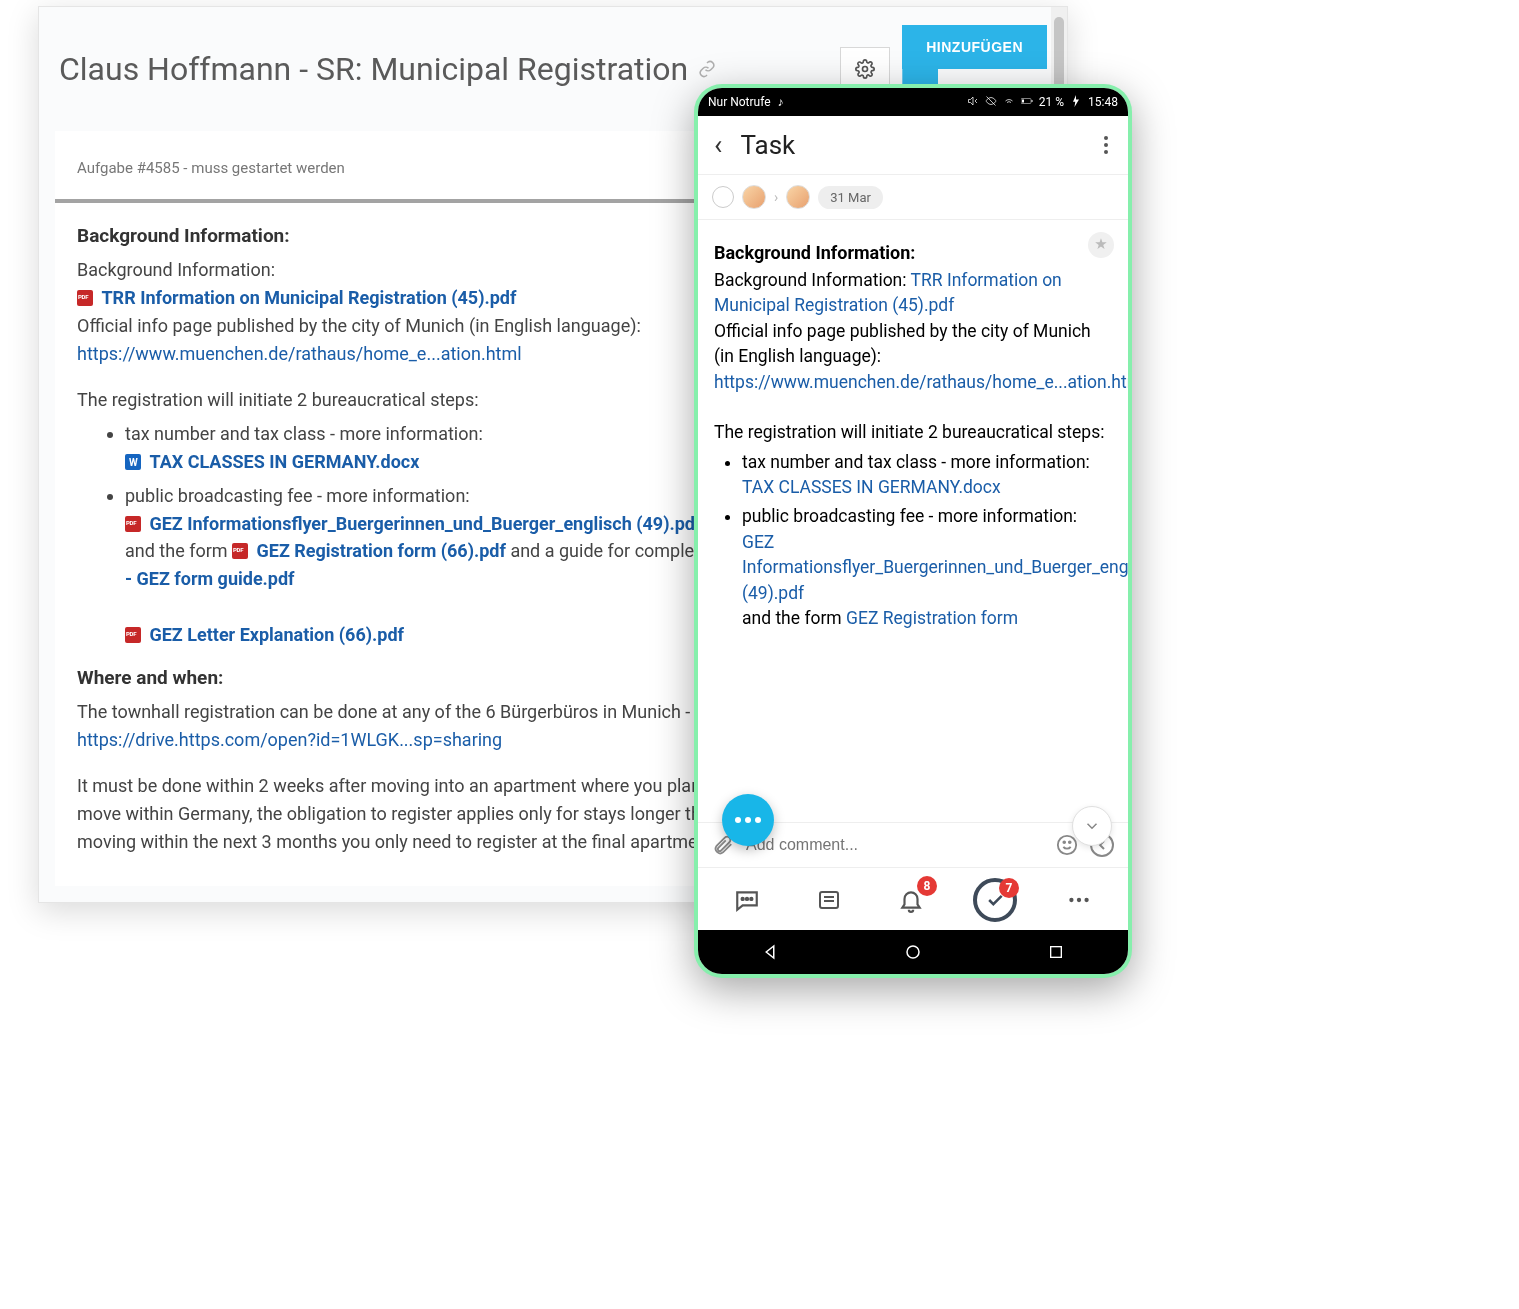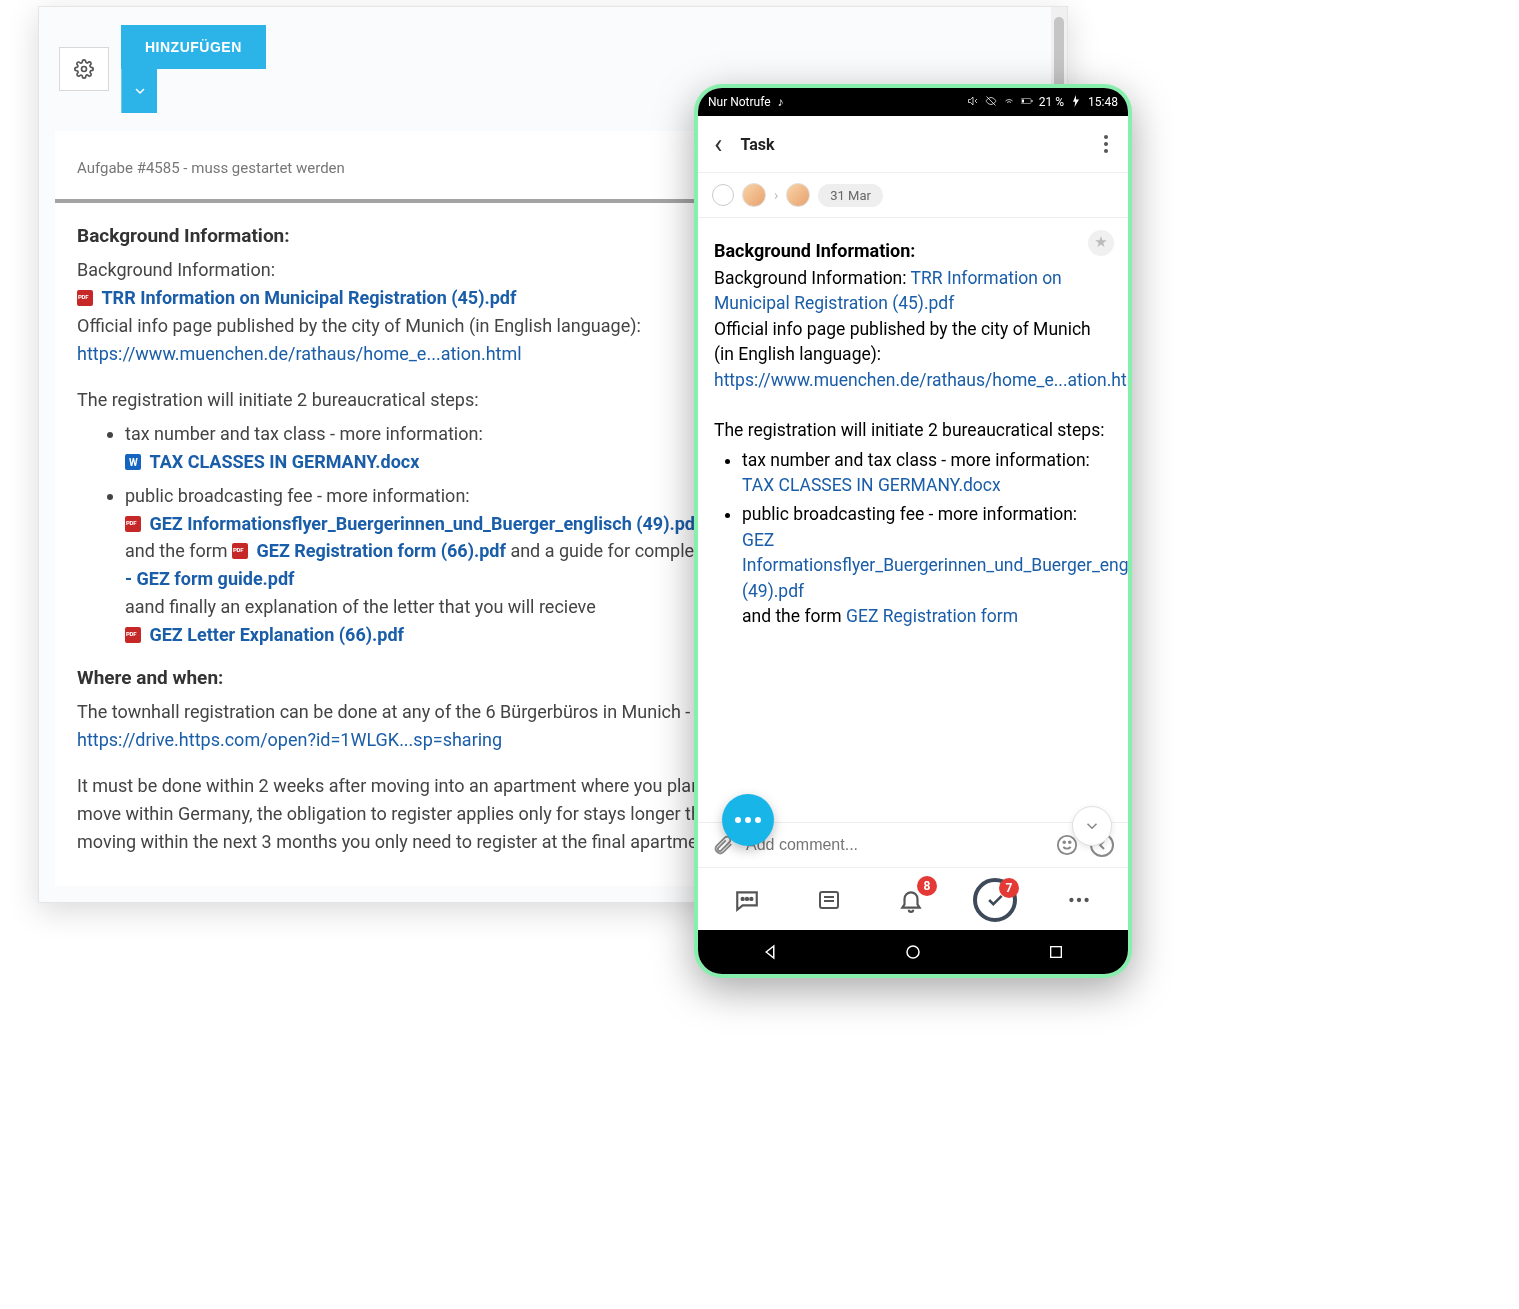--- a/index.html
+++ b/index.html
@@ -86,21 +86,21 @@
   display: flex; align-items: center; justify-content: space-between;
   padding: 0 10px; font-size: 12px;
 }
 .status-right { display: flex; align-items: flex-start; gap: 6px; }
 .status-right svg { width:12px; height:12px; }
 .phone-header {
   display: flex; align-items: center; justify-content: space-between;
   padding: 14px 16px; border-bottom: 1px solid #eee;
 }
 .phone-header-left { display:flex; align-items:center; gap: 18px;}
-.phone-header h1 { font-size: 16px; font-weight: 700; color: #222; }
+.phone-header h1 { font-size: 26px; font-weight: 400; color: #222; }
 .back-chevron { font-size: 28px; color: #333; cursor:pointer; line-height:1;}
 .kebab { display:flex; flex-direction:column; gap:3px; cursor:pointer; padding:4px;}
 .kebab span { width:4px; height:4px; border-radius:50%; background:#555;}
 .breadcrumb-row {
   display:flex; align-items:center; gap:8px; padding: 10px 14px;
   border-bottom: 1px solid #eee;
 }
 .bc-circle { width:22px; height:22px; border:1px solid #ccc; border-radius:50%;}
 .bc-avatar { width:24px; height:24px; border-radius:50%; background: linear-gradient(135deg,#f9d5a7,#e8a06e); border:1px solid #ddd;}
 .bc-chevron { color:#bbb; font-size:14px;}
@@ -151,20 +151,27 @@
 }
 .android-nav .an { color:#fff; width:20px; height:20px; display:flex; align-items:center; justify-content:center;}
 svg { display:block;}
 </style>
 </head>
 <body>
 
 <div class="desktop">
   <div class="scrollbar-fake"></div>
   <div class="desktop-header">
+    <div class="desktop-title">
+      <span>Claus Hoffmann - SR: Municipal Registration</span>
+      <svg class="link-icon-sm" viewBox="0 0 24 24" fill="none" stroke="currentColor" stroke-width="2">
+          <path d="M10 13a5 5 0 0 0 7 0l3-3a5 5 0 0 0-7-7l-1 1"></path>
+          <path d="M14 11a5 5 0 0 0-7 0l-3 3a5 5 0 0 0 7 7l1-1"></path>
+        </svg>
+    </div>
     <div class="header-actions">
       <button class="gear-btn">
         <svg width="20" height="20" viewBox="0 0 24 24" fill="none" stroke="#555" stroke-width="2">
             <circle cx="12" cy="12" r="3"></circle>
             <path d="M19.4 15a1.7 1.7 0 0 0 .3 1.8l.1.1a2 2 0 1 1-2.8 2.8l-.1-.1a1.7 1.7 0 0 0-1.8-.3 1.7 1.7 0 0 0-1 1.5V21a2 2 0 1 1-4 0v-.1a1.7 1.7 0 0 0-1-1.5 1.7 1.7 0 0 0-1.8.3l-.1.1a2 2 0 1 1-2.8-2.8l.1-.1a1.7 1.7 0 0 0 .3-1.8 1.7 1.7 0 0 0-1.5-1H3a2 2 0 1 1 0-4h.1a1.7 1.7 0 0 0 1.5-1 1.7 1.7 0 0 0-.3-1.8l-.1-.1a2 2 0 1 1 2.8-2.8l.1.1a1.7 1.7 0 0 0 1.8.3H9a1.7 1.7 0 0 0 1-1.5V3a2 2 0 1 1 4 0v.1a1.7 1.7 0 0 0 1 1.5 1.7 1.7 0 0 0 1.8-.3l.1-.1a2 2 0 1 1 2.8 2.8l-.1.1a1.7 1.7 0 0 0-.3 1.8V9a1.7 1.7 0 0 0 1.5 1H21a2 2 0 1 1 0 4h-.1a1.7 1.7 0 0 0-1.5 1z"></path>
           </svg>
       </button>
       <div class="add-btn">
         <button class="add-btn-main">HINZUFÜGEN</button>
         <button class="add-btn-drop">
@@ -201,21 +208,21 @@
         <li>
           <span>public broadcasting fee - more information:</span><br>
           <span class="file-icon-pdf"></span>
           <a href="#" class="file-link">GEZ Informationsflyer_Buergerinnen_und_Buerger_englisch (49).pdf</a><br>
           <span>and the form </span>
           <span class="file-icon-pdf"></span>
           <a href="#" class="file-link">GEZ Registration form (66).pdf</a>
           <span> and a guide for completion </span>
           <span class="file-icon-pdf"></span>
           <a href="#" class="file-link">Municipal Registration in Munich - GEZ form guide.pdf</a><br>
-          <span>aand finally an explanation of the letter that you will recieve</span><br>
+          <br>
           <span class="file-icon-pdf"></span>
           <a href="#" class="file-link">GEZ Letter Explanation (66).pdf</a>
         </li>
       </ul>
 
       <h3>Where and when:</h3>
       <div>
         <span>The townhall registration can be done at any of the 6 Bürgerbüros in Munich - see a map of all Bürgerbüros: </span>
         <a href="#">https://drive.https.com/open?id=1WLGK...sp=sharing</a>
       </div>

